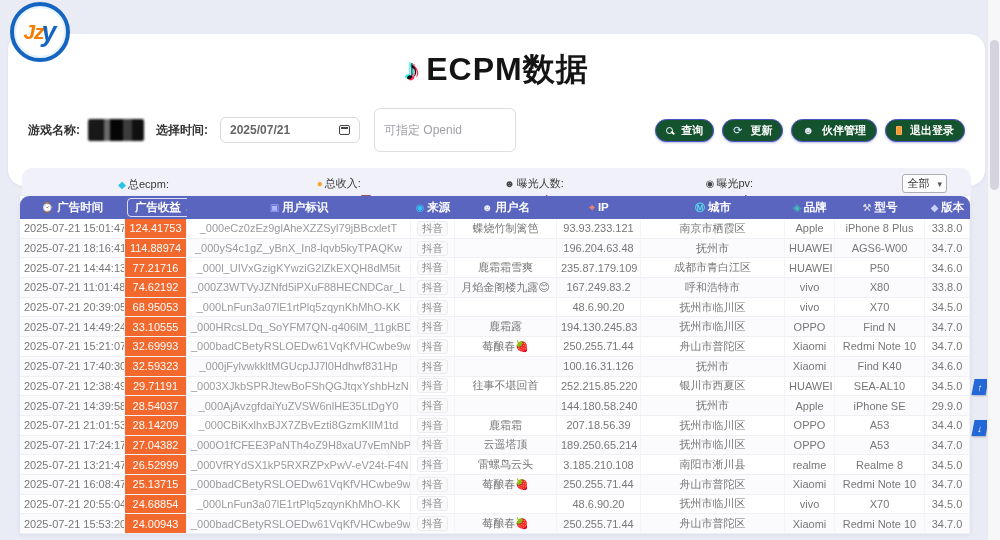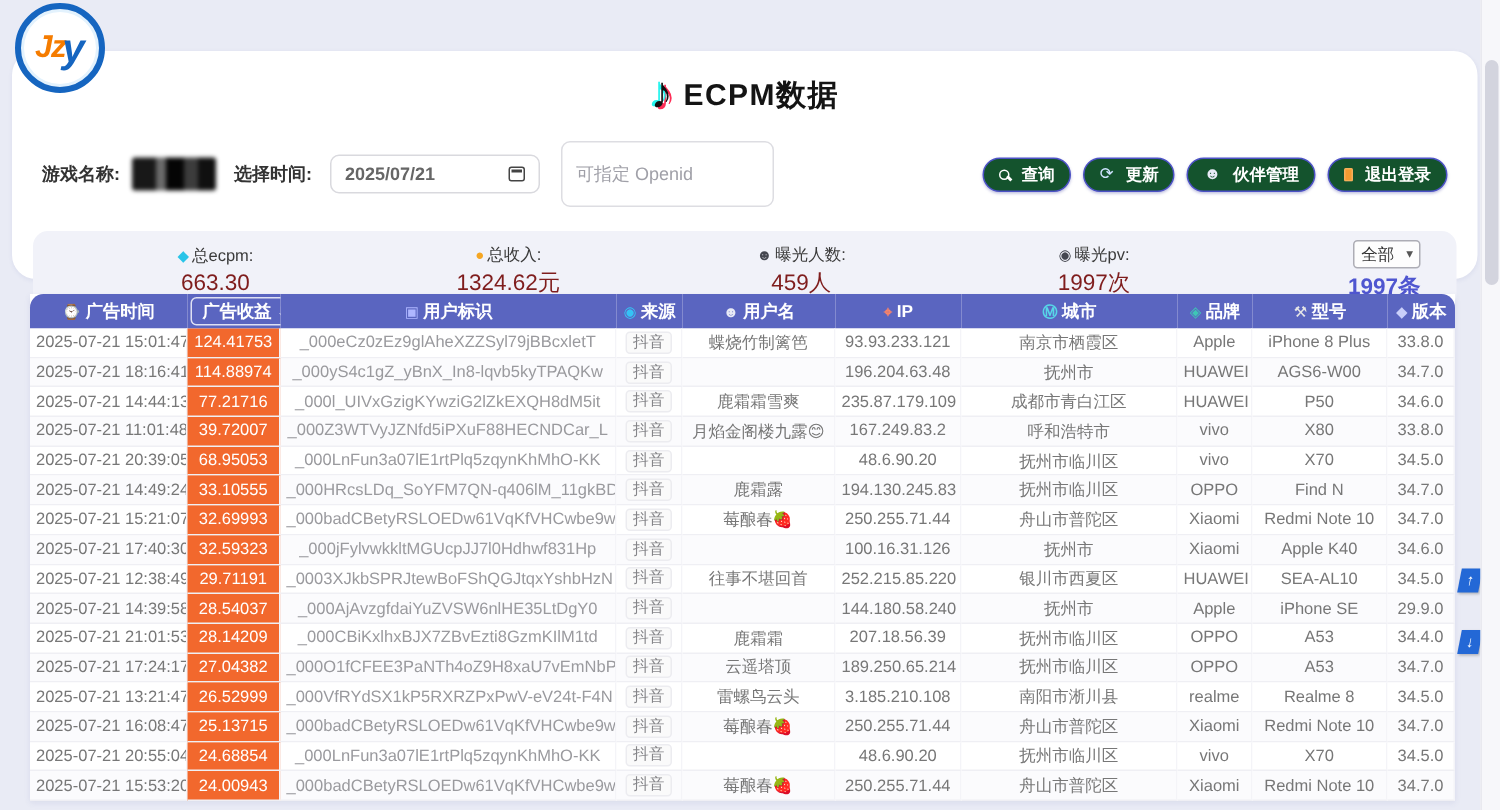--- a/index.html
+++ b/index.html
@@ -14,21 +14,21 @@
   .logo { position:absolute; left:10px; top:2px; width:60px; height:60px; border-radius:50%;
     background:#fff; border:4px solid #1565c0; display:flex; align-items:center; justify-content:center;
     box-shadow:inset 0 0 0 2px #e3f2fd; z-index:5; }
   .logo .jz { color:#f57c00; font-weight:bold; font-style:italic; font-size:21px; letter-spacing:-1px; }
   .logo .y  { color:#1565c0; font-weight:bold; font-style:italic; font-size:27px; margin-left:-2px; }
 
   
   .title-row { display:flex; justify-content:center; align-items:center; gap:7px; padding-top:14px; }
   .tiktok-note { font-size:30px; font-weight:bold; color:#111;
     text-shadow:-2px -1px 0 #25f4ee, 2px 1px 0 #fe2c55; line-height:1; }
-  .page-title { font-size:20px; font-weight:bold; color:#141414; letter-spacing:1px; }
+  .page-title { font-size:32px; font-weight:bold; color:#141414; letter-spacing:1px; }
 
   
   .form-row { display:flex; align-items:center; margin:16px 20px 16px 20px; gap:8px; }
   .fld-label { font-size:12px; font-weight:bold; color:#333; }
   .blur-name { width:56px; height:22px; border-radius:2px; margin-right:4px;
     background:linear-gradient(90deg,#181818 0 28%,#6a6a6a 28% 40%,#050505 40% 62%,#3c3c3c 62% 78%,#101010 78% 100%);
     filter:blur(1.3px); }
   .date-input { width:140px; height:26px; border:1px solid #d9d9de; border-radius:6px; background:#fff;
     display:flex; align-items:center; justify-content:space-between; padding:0 9px; margin-left:4px; }
   .date-input .dval { font-size:12px; color:#666;font-weight:bold; }
@@ -238,21 +238,21 @@
         <td><span class="src-badge">抖音</span></td>
         <td>鹿霜霜雪爽</td>
         <td>235.87.179.109</td>
         <td>成都市青白江区</td>
         <td>HUAWEI</td>
         <td>P50</td>
         <td>34.6.0</td>
       </tr>
       <tr>
         <td>2025-07-21 11:01:48</td>
-        <td>39.72007</td>
+        <td>74.62192</td>
         <td>_000Z3WTVyJZNfd5iPXuF88HECNDCar_L</td>
         <td><span class="src-badge">抖音</span></td>
         <td>月焰金阁楼九露😊</td>
         <td>167.249.83.2</td>
         <td>呼和浩特市</td>
         <td>vivo</td>
         <td>X80</td>
         <td>33.8.0</td>
       </tr>
       <tr>
@@ -293,21 +293,21 @@
       </tr>
       <tr>
         <td>2025-07-21 17:40:30</td>
         <td>32.59323</td>
         <td>_000jFylvwkkltMGUcpJJ7l0Hdhwf831Hp</td>
         <td><span class="src-badge">抖音</span></td>
         <td></td>
         <td>100.16.31.126</td>
         <td>抚州市</td>
         <td>Xiaomi</td>
-        <td>Apple K40</td>
+        <td>Find K40</td>
         <td>34.6.0</td>
       </tr>
       <tr>
         <td>2025-07-21 12:38:49</td>
         <td>29.71191</td>
         <td>_0003XJkbSPRJtewBoFShQGJtqxYshbHzN</td>
         <td><span class="src-badge">抖音</span></td>
         <td>往事不堪回首</td>
         <td>252.215.85.220</td>
         <td>银川市西夏区</td>

